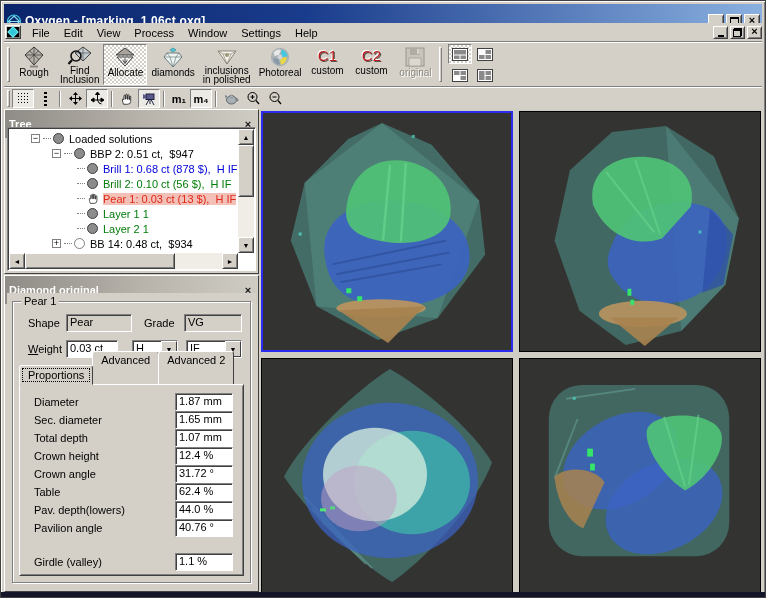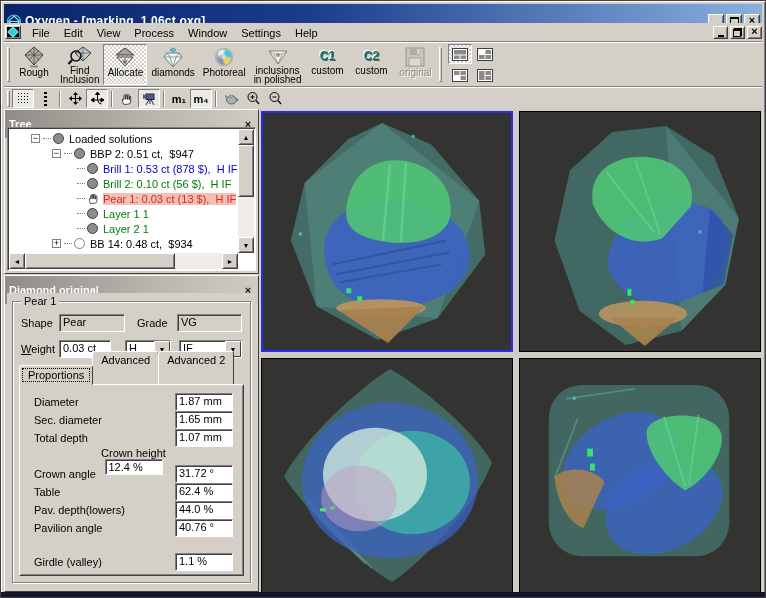--- a/index.html
+++ b/index.html
@@ -36,21 +36,21 @@
   .menubar .winbtn { width:15px; height:13px; }
 
   
   .tb1 { position:absolute; left:3px; top:42px; right:3px; height:44px; display:flex; align-items:center; border-bottom:1px solid #808080; box-shadow:0 1px 0 #fff; background:#d4d0c8; padding-left:1px; }
   .grip { width:3px; height:80%; border:1px solid; border-color:#fff #808080 #808080 #fff; margin:0 2px; }
   .tbtn { height:41px; min-width:44px; padding:1px 3px 0; display:flex; flex-direction:column; align-items:center; justify-content:flex-start; background:transparent; border:1px solid transparent; }
   .tbtn.checked { border-color:#808080 #fff #fff #808080; background-image:linear-gradient(45deg,#fff 25%,transparent 25%,transparent 75%,#fff 75%),linear-gradient(45deg,#fff 25%,transparent 25%,transparent 75%,#fff 75%); background-size:4px 4px; background-position:0 0,2px 2px; }
   .tbtn .icn { height:22px; display:flex; align-items:center; justify-content:center; }
   .tbtn .lbl { font-size:10px; line-height:9px; text-align:center; white-space:pre; }
   .tbtn.disabled .lbl { color:#8c8880; text-shadow:1px 1px 0 #fff; }
-  .tbtn .bigc { font-size:12px; font-weight:bold; color:#0f766e; text-shadow:-1px -1px 0 #fff,1px 1px 0 #5c5854; line-height:20px; }
+  .tbtn .bigc { font-size:15px; font-weight:normal; color:#b91c1c; text-shadow:-1px -1px 0 #fff,1px 1px 0 #5c5854; line-height:20px; }
   .layoutgrid { display:grid; grid-template-columns:24px 24px; grid-template-rows:20px 20px; gap:1px; margin-left:4px; }
   .laybtn { width:24px; height:20px; display:flex; align-items:center; justify-content:center; border:1px solid transparent; }
   .laybtn.checked { border-color:#808080 #fff #fff #808080; background-image:linear-gradient(45deg,#fff 25%,transparent 25%,transparent 75%,#fff 75%),linear-gradient(45deg,#fff 25%,transparent 25%,transparent 75%,#fff 75%); background-size:4px 4px; background-position:0 0,2px 2px; }
 
   
   .tb2 { position:absolute; left:3px; top:87px; right:3px; height:21px; display:flex; align-items:center; background:#d4d0c8; padding-left:1px; }
   .sbtn { width:22px; height:19px; display:flex; align-items:center; justify-content:center; border:1px solid transparent; }
   .sbtn.checked { border-color:#808080 #fff #fff #808080; background:#eceae4; }
   .sep { width:2px; height:16px; border-left:1px solid #808080; border-right:1px solid #fff; margin:0 3px; }
   .gridglyph { width:13px; height:13px; background-image:radial-gradient(#000 32%,transparent 36%); background-size:3px 3px; }
@@ -83,21 +83,21 @@
   .vscroll .sarrow.down { position:absolute; bottom:0; }
   .vthumb { position:absolute; top:16px; left:0; width:16px; height:52px; background:#d4d0c8; }
   .hthumb { height:16px; width:150px; background:#d4d0c8; }
   .hscroll .spacefill { flex:1; }
 
   
   .pbody { position:absolute; left:2px; right:2px; top:17px; bottom:2px; background:#d4d0c8; }
   .groupbox { position:absolute; left:5px; right:5px; top:8px; bottom:6px; border:1px solid #808080; box-shadow:inset 1px 1px 0 #fff, 1px 1px 0 #fff; }
   .gtitle { position:absolute; top:-7px; left:8px; background:#d4d0c8; padding:0 3px; }
   .prow { position:absolute; left:8px; right:8px; display:flex; align-items:center; }
-  .prow .lab { white-space:pre; }
+  .prow .lab { white-space:pre;margin-left:7px; }
   .u { text-decoration:underline; }
   .combo { display:flex; background:#fff; border:1px solid; border-color:#808080 #fff #fff #808080; box-shadow:inset 1px 1px 0 #404040; height:18px; }
   .combo .cval { flex:1; padding:1px 3px; }
   .combo .cbtn { width:16px; background:#d4d0c8; border:1px solid; border-color:#fff #404040 #404040 #fff; display:flex; align-items:center; justify-content:center; font-size:7px; }
   .tabs { position:absolute; left:6px; top:64px; right:6px; height:19px; display:flex; align-items:flex-end; }
   .tab { padding:2px 8px 3px; border:1px solid; border-color:#fff #404040 transparent #fff; border-radius:3px 3px 0 0; background:#d4d0c8; margin-right:-1px; height:34px; }
   .tab.active { height:20px; padding-top:3px; z-index:2; box-shadow:inset 0 0 0 1px #d4d0c8, inset 2px 2px 0 rgba(0,0,0,0) ; outline:1px dotted #000; outline-offset:-4px; }
   .tabpage { position:absolute; left:6px; top:82px; right:6px; bottom:6px; border:1px solid; border-color:#fff #404040 #404040 #fff; box-shadow:inset 1px 1px 0 #d4d0c8, inset -1px -1px 0 #808080; }
   .frow { position:absolute; left:14px; right:10px; height:18px; display:flex; align-items:center; }
   .frow .flab { flex:1; }
@@ -203,43 +203,43 @@
           <svg width="24" height="22" viewBox="0 0 24 22">
             <polygon points="9,4 12,2 15,4 12,6" fill="#50c8d8" stroke="#308898" stroke-width="0.7"></polygon>
             <polygon points="6,7 18,7 21,11 12,21 3,11" fill="#eef4f2" stroke="#687e7c"></polygon>
             <path d="M3,11 h18 M6,7 l3,4 3,10 M18,7 l-3,4 -3,10" stroke="#687e7c" stroke-width="0.7" fill="none"></path>
           </svg>
         </span>
       <span class="lbl">diamonds</span>
     </div>
 
     <div class="tbtn">
+      <span class="icn" style="height:20px">
+          <svg width="26" height="18" viewBox="0 0 26 18">
+            <polygon points="4,4 22,4 13,17" fill="#f6f2ea" stroke="#8a8678"></polygon>
+            <path d="M4,4 l5,3 h8 l5,-3 M9,7 l4,10 M17,7 l-4,10" stroke="#8a8678" stroke-width="0.7" fill="none"></path>
+            <circle cx="13" cy="8" r="2" fill="#a09a78"></circle>
+          </svg>
+        </span>
+      <span class="lbl">inclusions</span>
+      <span class="lbl">in polished</span>
+    </div>
+
+    <div class="tbtn">
       <span class="icn">
           <svg width="24" height="22" viewBox="0 0 24 24">
             <circle cx="12" cy="12" r="10" fill="#aab2b6"></circle>
             <path d="M5,7 q4,-4.5 8,-2.5 l-2,5 -5,1.5 Z" fill="#e8e8e8"></path>
             <path d="M14,4 q5,2 6.5,7 l-5.5,1 -2,-5.5 Z" fill="#40c8e0"></path>
             <path d="M19.5,13 q-1,6 -6.5,7.5 l-1,-5.5 4.5,-3 Z" fill="#e8d848"></path>
             <path d="M11,20.5 q-5.5,-1 -6.5,-7.5 l5.5,1 2,5.5 Z" fill="#8898a8"></path>
             <circle cx="12" cy="12" r="2.5" fill="#d0d8dc"></circle>
           </svg>
         </span>
       <span class="lbl">Photoreal</span>
-    </div>
-
-    <div class="tbtn">
-      <span class="icn" style="height:20px">
-          <svg width="26" height="18" viewBox="0 0 26 18">
-            <polygon points="4,4 22,4 13,17" fill="#f6f2ea" stroke="#8a8678"></polygon>
-            <path d="M4,4 l5,3 h8 l5,-3 M9,7 l4,10 M17,7 l-4,10" stroke="#8a8678" stroke-width="0.7" fill="none"></path>
-            <circle cx="13" cy="8" r="2" fill="#a09a78"></circle>
-          </svg>
-        </span>
-      <span class="lbl">inclusions</span>
-      <span class="lbl">in polished</span>
     </div>
 
     <div class="tbtn">
       <span class="bigc">C1</span>
       <span class="lbl">custom</span>
     </div>
 
     <div class="tbtn">
       <span class="bigc">C2</span>
       <span class="lbl">custom</span>
@@ -375,21 +375,21 @@
           </div>
           <div class="trow" style="padding-left:41px">
             <span class="exp">−</span>
               <span class="dotline"></span>
             <span class="tcirc"></span>
             <span class="tlabel tc-black">BBP 2: 0.51 ct,  $947</span>
           </div>
           <div class="trow" style="padding-left:66px">
             <span class="dotline"></span>
             <span class="tcirc"></span>
-            <span class="tlabel tc-blue">Brill 1: 0.53 ct (878 $),  H IF</span>
+            <span class="tlabel tc-blue">Brill 1: 0.68 ct (878 $),  H IF</span>
           </div>
           <div class="trow" style="padding-left:66px">
             <span class="dotline"></span>
             <span class="tcirc"></span>
             <span class="tlabel tc-green">Brill 2: 0.10 ct (56 $),  H IF</span>
           </div>
           <div class="trow selected" style="padding-left:66px">
             <span class="dotline"></span>
             <svg class="thand" viewBox="0 0 16 16">
                 <path d="M4,14 C3,11 2.5,9 3,8 l1.5,0.6 V4.5 q0,-1 0.8,-1 q0.7,0 0.7,1 V8 l0.6,0.1 V3.5 q0,-1 0.8,-1 q0.7,0 0.7,1 V8.2 l0.6,0.1 V4 q0,-1 0.7,-1 q0.8,0 0.8,1 v4.6 l0.6,0.1 V5.5 q0,-0.9 0.7,-0.9 q0.7,0 0.7,0.9 V11 q0,3 -3.5,3 Z" fill="#fff" stroke="#000" stroke-width="0.8"></path>
@@ -468,21 +468,21 @@
               <span class="field finput">1.87 mm</span>
             </div>
             <div class="frow" style="top:26px;">
               <span class="flab">Sec. diameter</span>
               <span class="field finput">1.65 mm</span>
             </div>
             <div class="frow" style="top:44px;">
               <span class="flab">Total depth</span>
               <span class="field finput">1.07 mm</span>
             </div>
-            <div class="frow" style="top:62px;flex-direction:column;">
+            <div class="frow" style="top:62px;">
               <span class="flab">Crown height</span>
               <span class="field finput">12.4 %</span>
             </div>
             <div class="frow" style="top:80px;">
               <span class="flab">Crown angle</span>
               <span class="field finput">31.72 °</span>
             </div>
             <div class="frow" style="top:98px;">
               <span class="flab">Table</span>
               <span class="field finput">62.4 %</span>

